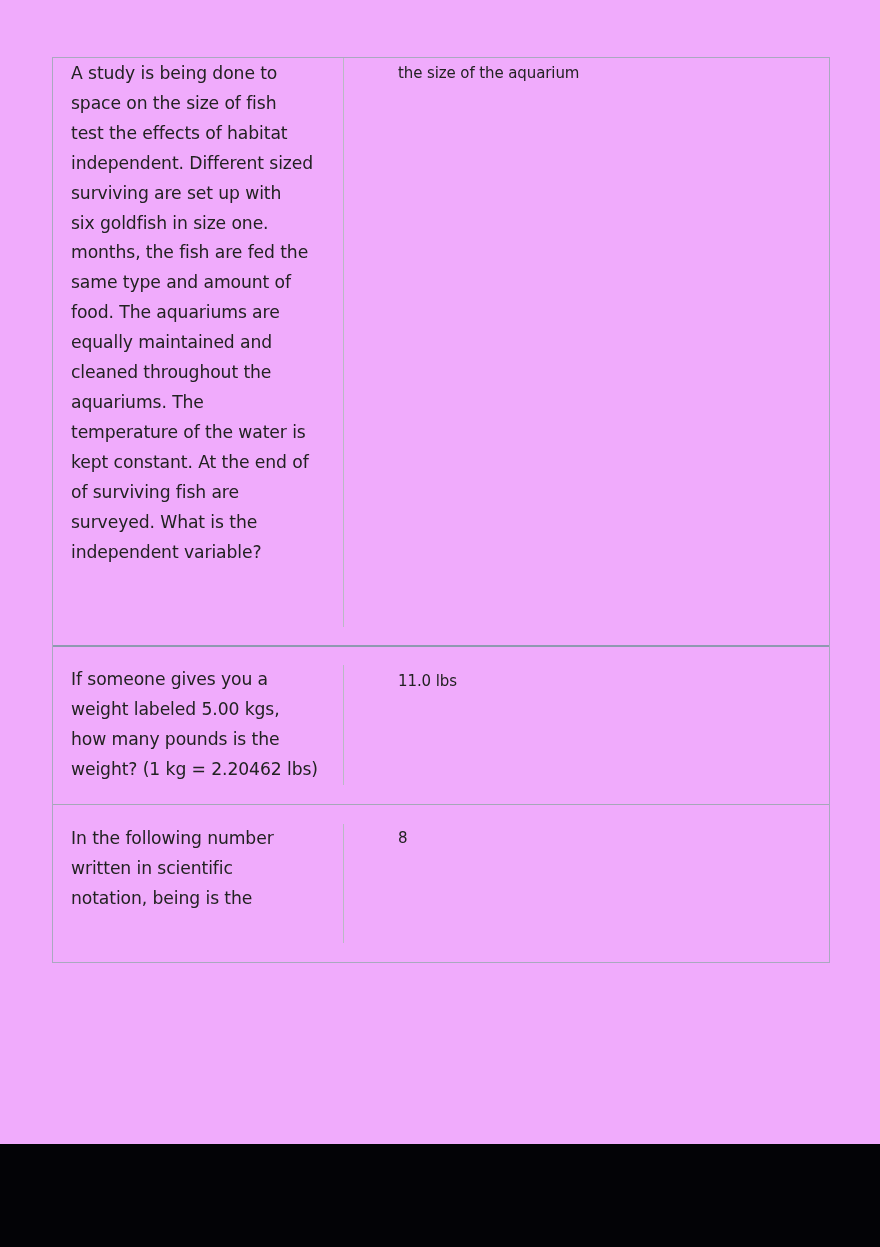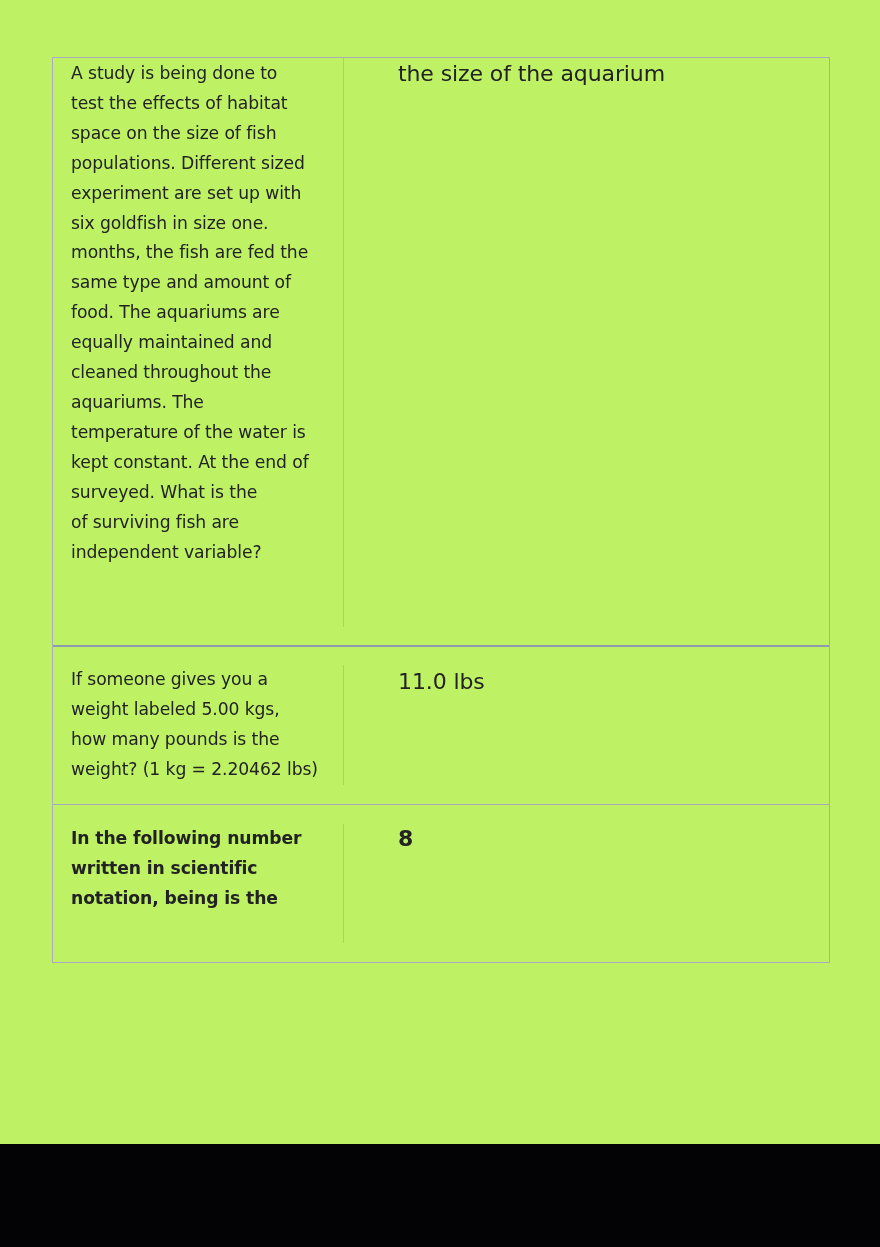--- a/index.html
+++ b/index.html
@@ -14,21 +14,21 @@
       overflow: hidden;
       font-family: "DejaVu Sans", "Liberation Sans", sans-serif;
       color: #222222;
     }
     .page {
       position: absolute;
       left: 0;
       top: 0;
       width: 880px;
       height: 1144px;
-      background: #bef264;
+      background: #f0abfc;
     }
     .table {
       position: absolute;
       left: 52px;
       top: 57px;
       width: 776px;
       border-left: 1.5px solid #a9a9bf;
       border-right: 1.5px solid #a9a9bf;
       border-bottom: 1.5px solid #a9a9bf;
     }
@@ -50,21 +50,21 @@
       width: 290px;
       padding-left: 18px;
       box-sizing: content-box;
       font-size: 17.2px;
       line-height: 29.9px;
       letter-spacing: -0.1px;
     }
     .cell-a {
       flex: 1;
       padding-left: 37px;
-      font-size: 22px;
+      font-size: 15px;
       line-height: 29.9px;
       letter-spacing: -0.1px;
     }
     .divider {
       position: absolute;
       left: 289.5px;
       width: 1.5px;
       background: #b9b9c4;
     }
     .q-line {
@@ -83,56 +83,56 @@
 </head>
 <body>
 
 <div class="page">
   <div class="table">
 
     <div class="row first" style="height:588px;">
       <div class="divider" style="top:0; height:569px;"></div>
       <div class="cell-q" style="padding-top:1px;">
         <span class="q-line">A study is being done to</span>
+        <span class="q-line">space on the size of fish</span>
         <span class="q-line">test the effects of habitat</span>
-        <span class="q-line">space on the size of fish</span>
-        <span class="q-line">populations. Different sized</span>
-        <span class="q-line">experiment are set up with</span>
+        <span class="q-line">independent. Different sized</span>
+        <span class="q-line">surviving are set up with</span>
         <span class="q-line">six goldfish in size one.</span>
         <span class="q-line">months, the fish are fed the</span>
         <span class="q-line">same type and amount of</span>
         <span class="q-line">food. The aquariums are</span>
         <span class="q-line">equally maintained and</span>
         <span class="q-line">cleaned throughout the</span>
         <span class="q-line">aquariums. The</span>
         <span class="q-line">temperature of the water is</span>
         <span class="q-line">kept constant. At the end of</span>
+        <span class="q-line">of surviving fish are</span>
         <span class="q-line">surveyed. What is the</span>
-        <span class="q-line">of surviving fish are</span>
         <span class="q-line">independent variable?</span>
       </div>
       <div class="cell-a" style="padding-top:1px;">
         <span>the size of the aquarium</span>
       </div>
     </div>
 
     <div class="row sep-thick" style="height:159px;">
       <div class="divider" style="top:18px; height:120px;"></div>
       <div class="cell-q" style="padding-top:18px;">
         <span class="q-line">If someone gives you a</span>
         <span class="q-line">weight labeled 5.00 kgs,</span>
         <span class="q-line">how many pounds is the</span>
         <span class="q-line">weight? (1 kg = 2.20462 lbs)</span>
       </div>
       <div class="cell-a" style="padding-top:20px;">
         <span>11.0 lbs</span>
       </div>
     </div>
 
-    <div class="row sep-thin" style="height:158px;font-weight:bold;">
+    <div class="row sep-thin" style="height:158px;">
       <div class="divider" style="top:19px; height:119px;"></div>
       <div class="cell-q" style="padding-top:19px;">
         <span class="q-line">In the following number</span>
         <span class="q-line">written in scientific</span>
         <span class="q-line">notation, being is the</span>
       </div>
       <div class="cell-a" style="padding-top:19px;">
         <span>8</span>
       </div>
     </div>

